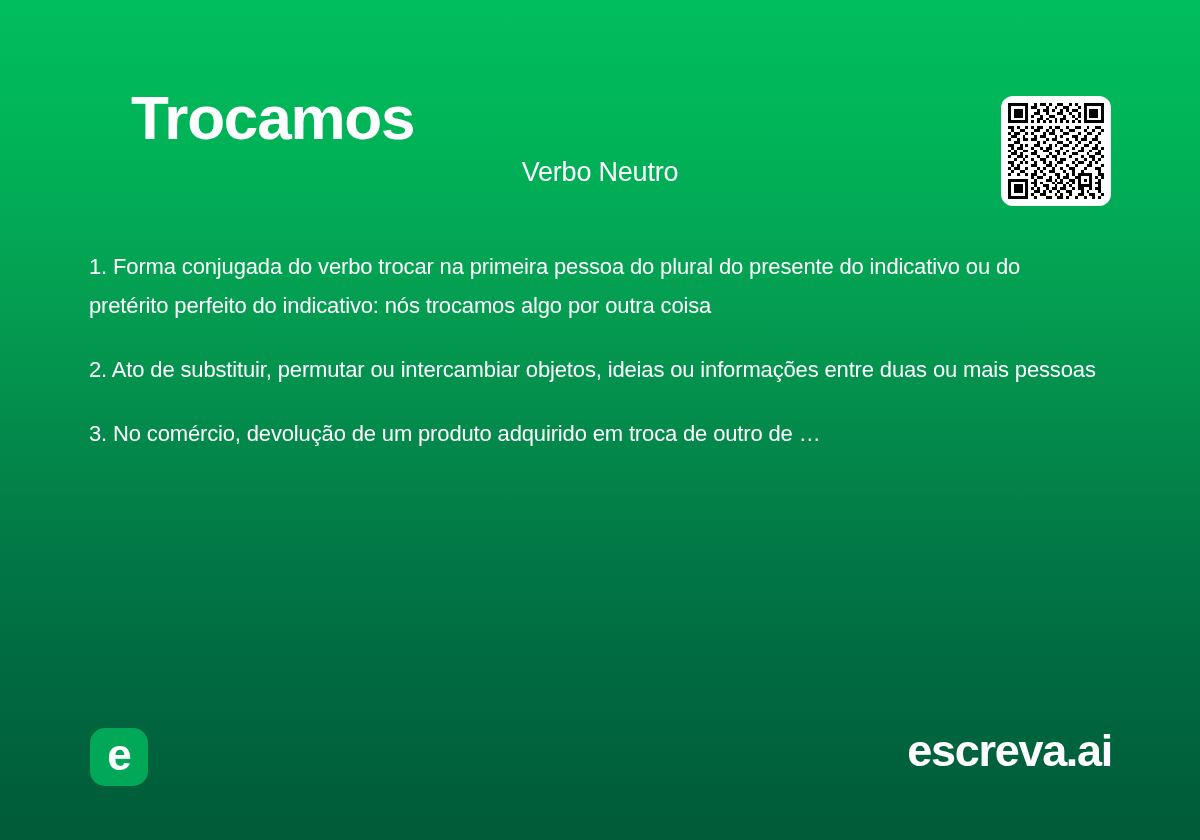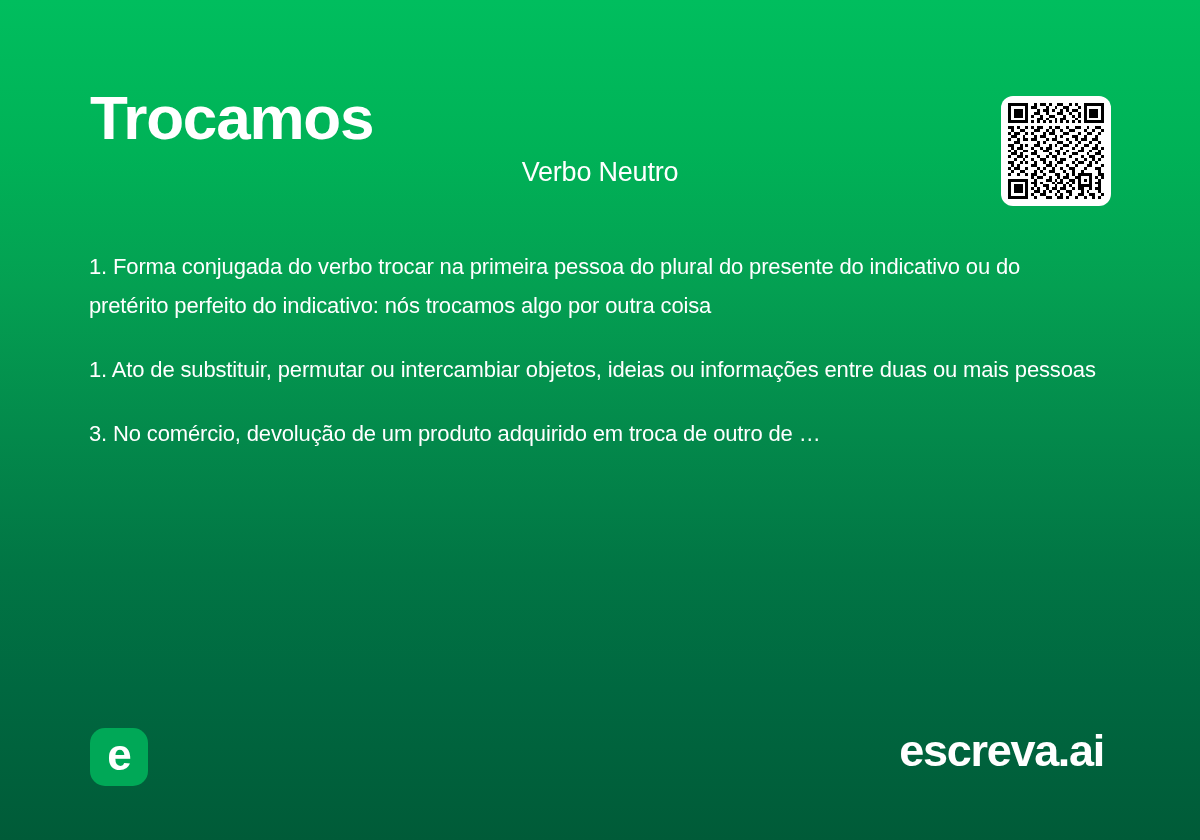--- a/index.html
+++ b/index.html
@@ -31,20 +31,21 @@
     top:86px;
     width:1020px;
   }
   .title {
     font-size:62px;
     font-weight:bold;
     color:#ffffff;
     letter-spacing:-1.2px;
     line-height:1.02;
     white-space:nowrap;
+    margin-left:41px;
   }
   .subtitle {
     margin-top:9px;
     font-size:27px;
     font-weight:500;
     color:#ffffff;
     letter-spacing:-0.2px;
     line-height:1.1;
     text-align:center;
   }
@@ -103,21 +104,21 @@
     font-size:44px;
     font-weight:bold;
     color:#ffffff;
     line-height:1;
     position:relative;
     top:-2px;
     letter-spacing:-1px;
   }
   .brand {
     position:absolute;
-    right:96px;
+    right:88px;
     top:14px;
     font-size:45px;
     font-weight:bold;
     color:#ffffff;
     letter-spacing:-1.3px;
     line-height:1.2;
     white-space:nowrap;
   }
 </style>
 </head>
@@ -428,21 +429,21 @@
         <rect x="23" y="32" width="1" height="1"></rect>
           <rect x="26" y="32" width="1" height="1"></rect>
         <rect x="29" y="32" width="1" height="1"></rect>
           <rect x="31" y="32" width="1" height="1"></rect>
       </g>
     </svg>
   </div>
 
   <div class="definitions">
     <p class="definition">1. Forma conjugada do verbo trocar na primeira pessoa do plural do presente do indicativo ou do pretérito perfeito do indicativo: nós trocamos algo por outra coisa</p>
-    <p class="definition">1. Ato de substituir, permutar ou intercambiar objetos, ideias ou informações entre duas ou mais pessoas</p>
+    <p class="definition">2. Ato de substituir, permutar ou intercambiar objetos, ideias ou informações entre duas ou mais pessoas</p>
     <p class="definition">3. No comércio, devolução de um produto adquirido em troca de outro de …</p>
   </div>
 
   <div class="footer">
     <div class="logo-badge">
       <span class="glyph">e</span>
     </div>
     <div class="brand">escreva.ai</div>
   </div>
 

